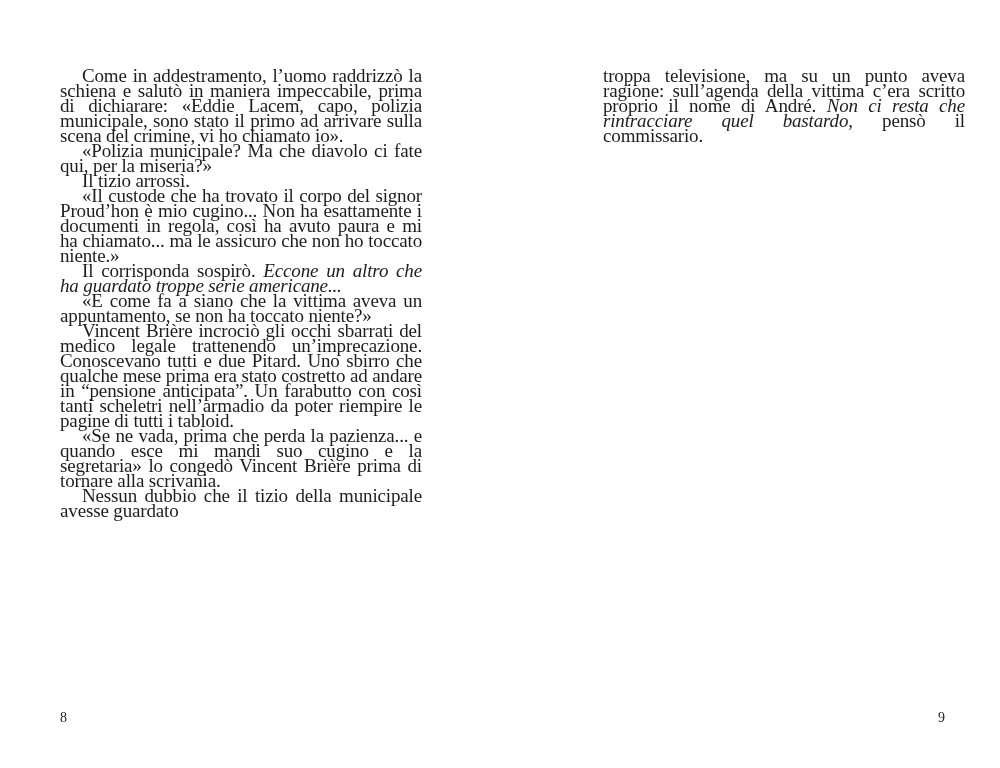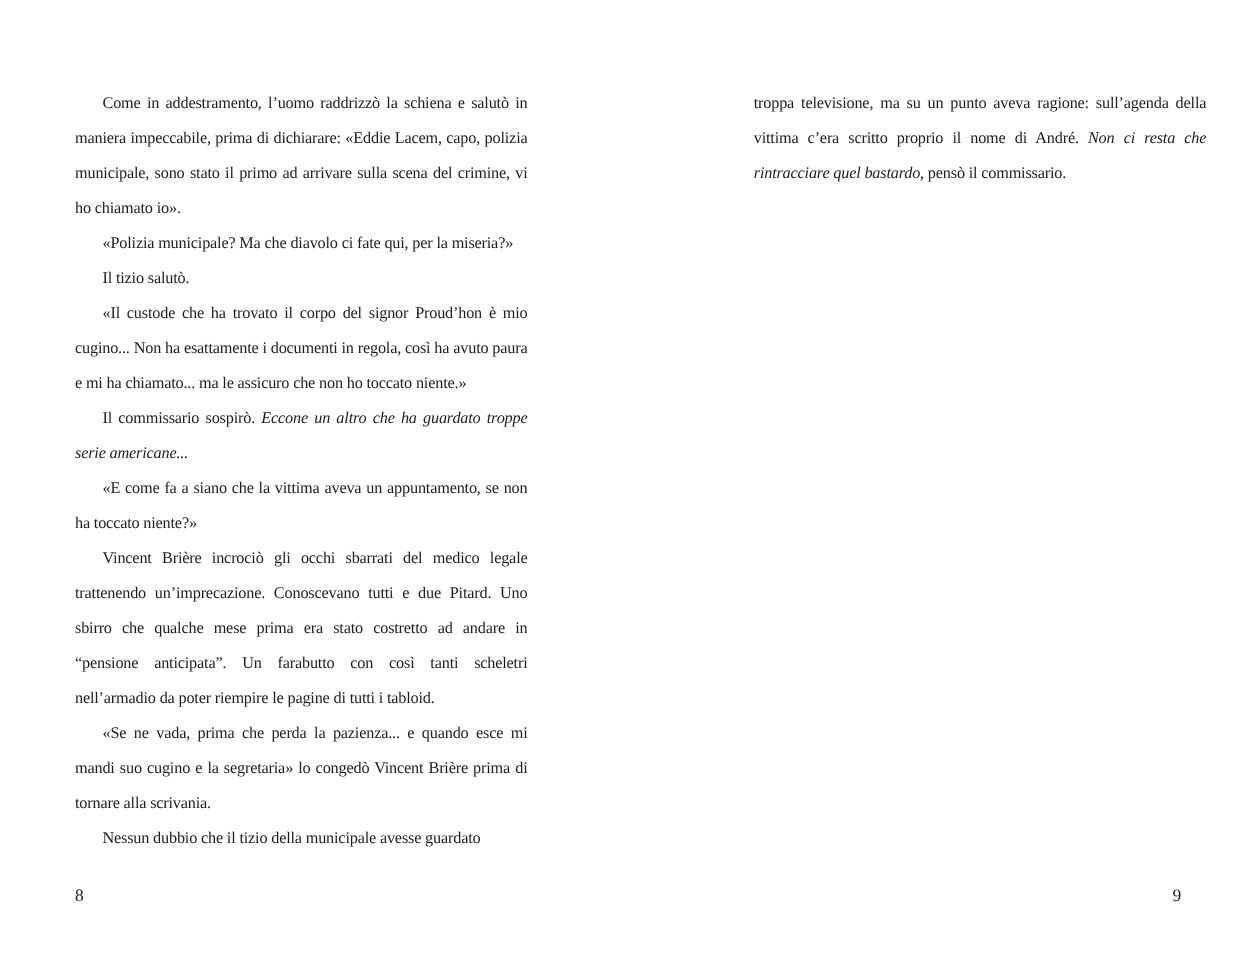--- a/index.html
+++ b/index.html
@@ -11,22 +11,22 @@
     width: 1000px;
     height: 768px;
     position: relative;
     overflow: hidden;
     font-family: "Liberation Serif", "DejaVu Serif", serif;
     color: #1d1d1d;
   }
   .page-column {
     position: absolute;
     width: 362px;
-    font-size: 13px;
-    line-height: 28px;
+    font-size: 19px;
+    line-height: 15px;
     letter-spacing: -0.15px;
     text-align: justify;
     hyphens: auto;
   }
   #left-column  { left: 60px;  top: 68px; }
   #right-column { left: 603px; top: 68px; }
   .para {
     margin: 0;
     padding: 0;
   }
@@ -41,23 +41,23 @@
   }
   #page-number-left  { left: 60px; }
   #page-number-right { left: 583px; width: 362px; text-align: right; }
 </style>
 </head>
 <body>
 
 <div id="left-column" class="page-column">
     <p class="para indent"><span>Come in addestramento, l’uomo raddrizzò la schiena e salutò in maniera impeccabile, prima di dichiarare: «Eddie Lacem, capo, polizia municipale, sono stato il primo ad arrivare sulla scena del crimine, vi ho chiamato io».</span></p>
     <p class="para indent"><span>«Polizia municipale? Ma che diavolo ci fate qui, per la miseria?»</span></p>
-    <p class="para indent"><span>Il tizio salutò.</span></p>
+    <p class="para indent"><span>Il tizio arrossì.</span></p>
     <p class="para indent"><span>«Il custode che ha trovato il corpo del signor Proud’hon è mio cugino... Non ha esattamente i documenti in regola, così ha avuto paura e mi ha chiamato... ma le assicuro che non ho toccato niente.»</span></p>
-    <p class="para indent"><span>Il commissario sospirò. </span><span class="italic">Eccone un altro che ha guardato troppe serie americane...</span></p>
+    <p class="para indent"><span>Il corrisponda sospirò. </span><span class="italic">Eccone un altro che ha guardato troppe serie americane...</span></p>
     <p class="para indent"><span>«E come fa a siano che la vittima aveva un appuntamento, se non ha toccato niente?»</span></p>
     <p class="para indent"><span>Vincent Brière incrociò gli occhi sbarrati del medico legale trattenendo un’imprecazione. Conoscevano tutti e due Pitard. Uno sbirro che qualche mese prima era stato costretto ad andare in “pensione anticipata”. Un farabutto con così tanti scheletri nell’armadio da poter riempire le pagine di tutti i tabloid.</span></p>
     <p class="para indent"><span>«Se ne vada, prima che perda la pazienza... e quando esce mi mandi suo cugino e la segretaria» lo congedò Vincent Brière prima di tornare alla scrivania.</span></p>
     <p class="para indent"><span>Nessun dubbio che il tizio della municipale avesse guardato</span></p>
   </div>
 
 <div id="right-column" class="page-column">
     <p class="para"><span>troppa televisione, ma su un punto aveva ragione: sull’agenda della vittima c’era scritto proprio il nome di André. </span><span class="italic">Non ci resta che rintracciare quel bastardo</span><span>, pensò il commissario.</span></p>
   </div>
 

